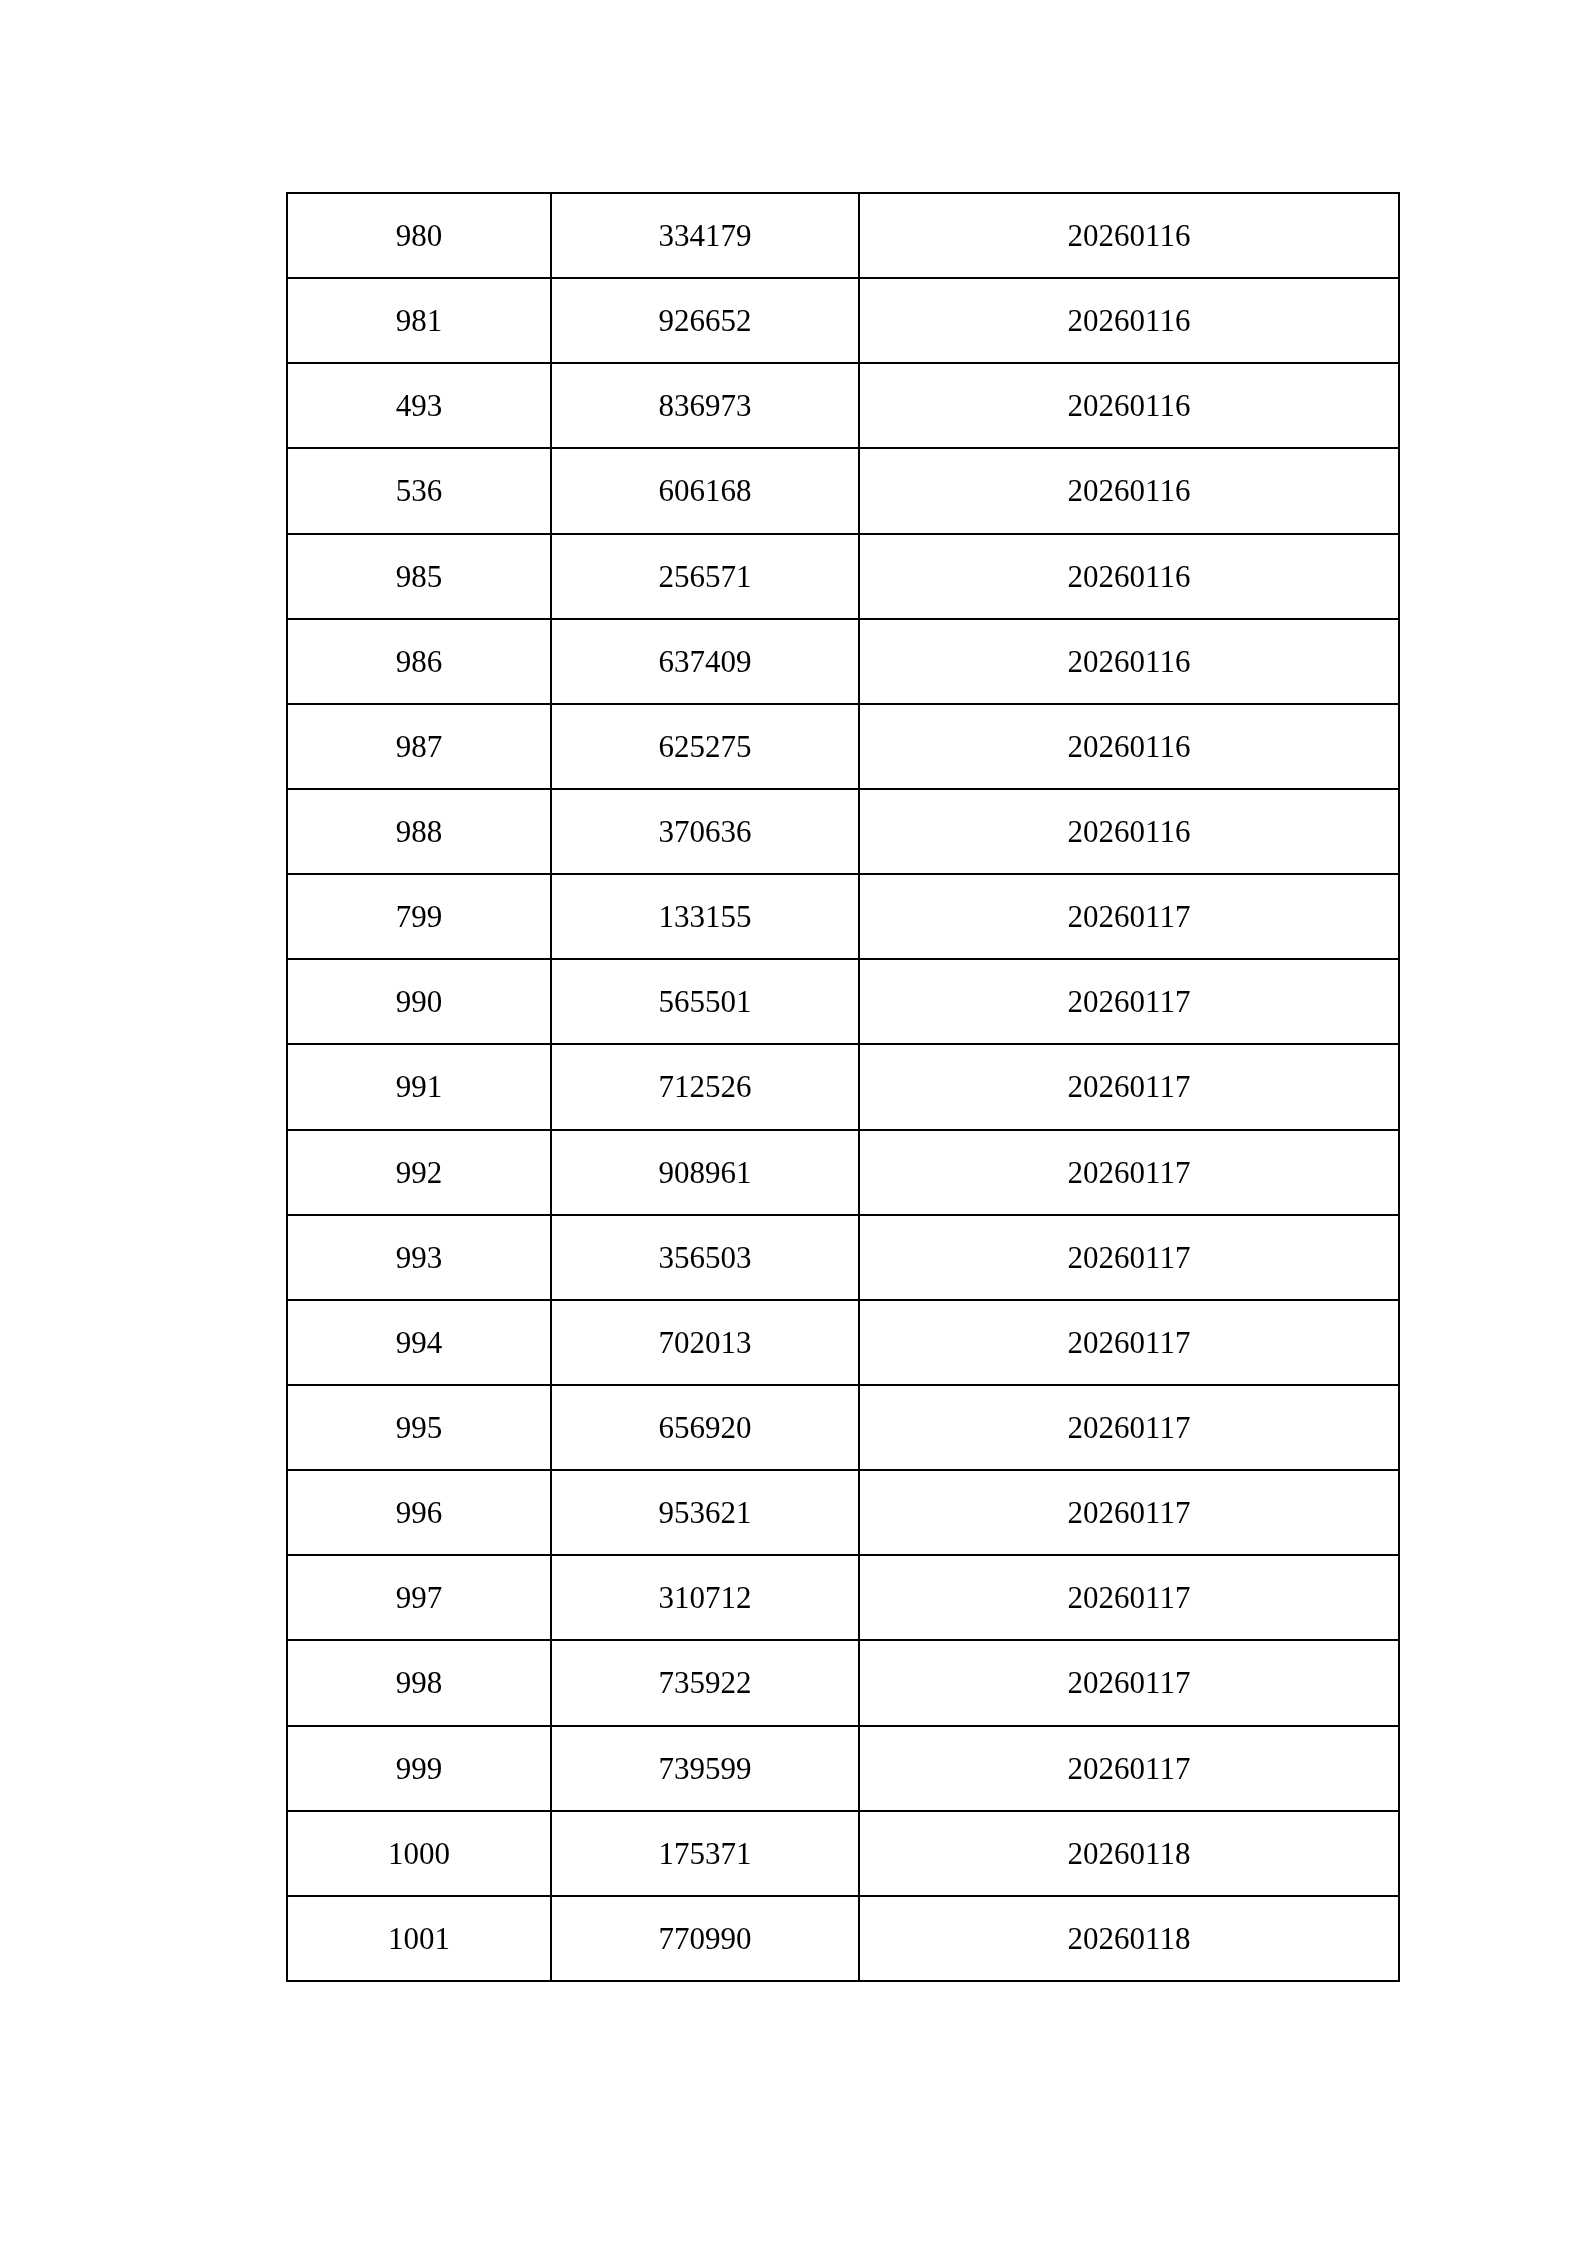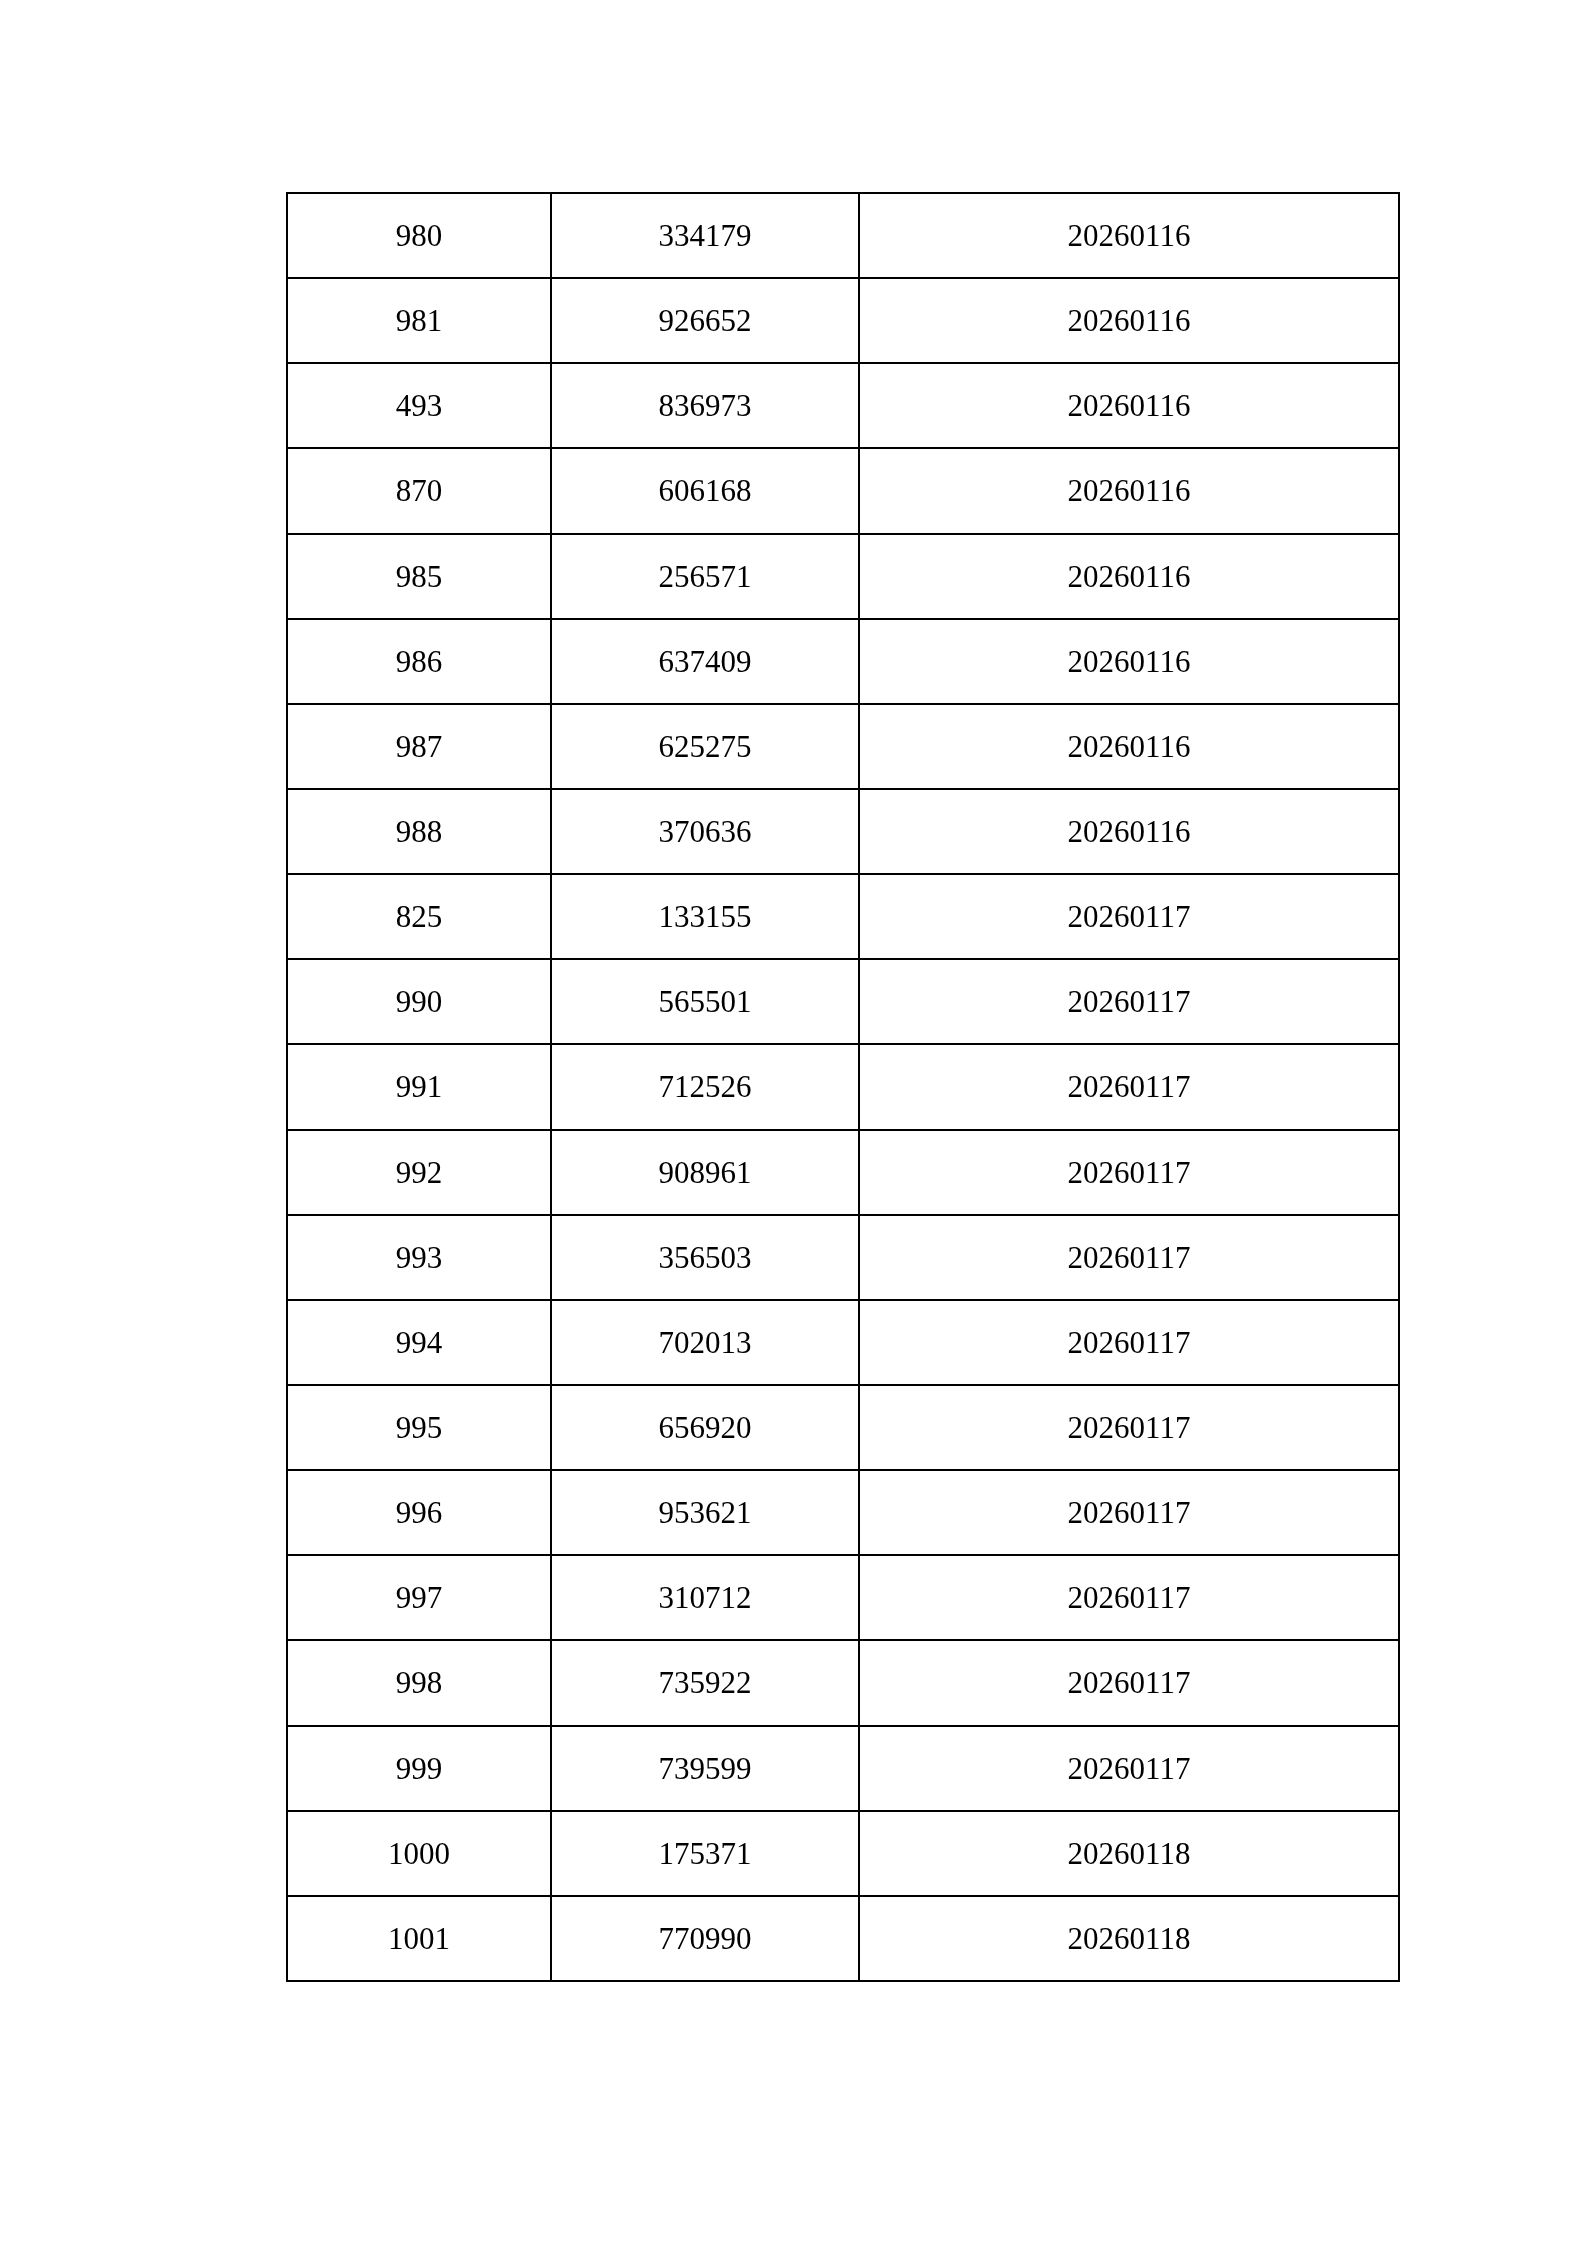--- a/index.html
+++ b/index.html
@@ -64,21 +64,21 @@
           <td>981</td>
           <td>926652</td>
           <td>20260116</td>
         </tr>
         <tr>
           <td>493</td>
           <td>836973</td>
           <td>20260116</td>
         </tr>
         <tr>
-          <td>870</td>
+          <td>536</td>
           <td>606168</td>
           <td>20260116</td>
         </tr>
         <tr>
           <td>985</td>
           <td>256571</td>
           <td>20260116</td>
         </tr>
         <tr>
           <td>986</td>
@@ -89,21 +89,21 @@
           <td>987</td>
           <td>625275</td>
           <td>20260116</td>
         </tr>
         <tr>
           <td>988</td>
           <td>370636</td>
           <td>20260116</td>
         </tr>
         <tr>
-          <td>825</td>
+          <td>799</td>
           <td>133155</td>
           <td>20260117</td>
         </tr>
         <tr>
           <td>990</td>
           <td>565501</td>
           <td>20260117</td>
         </tr>
         <tr>
           <td>991</td>

